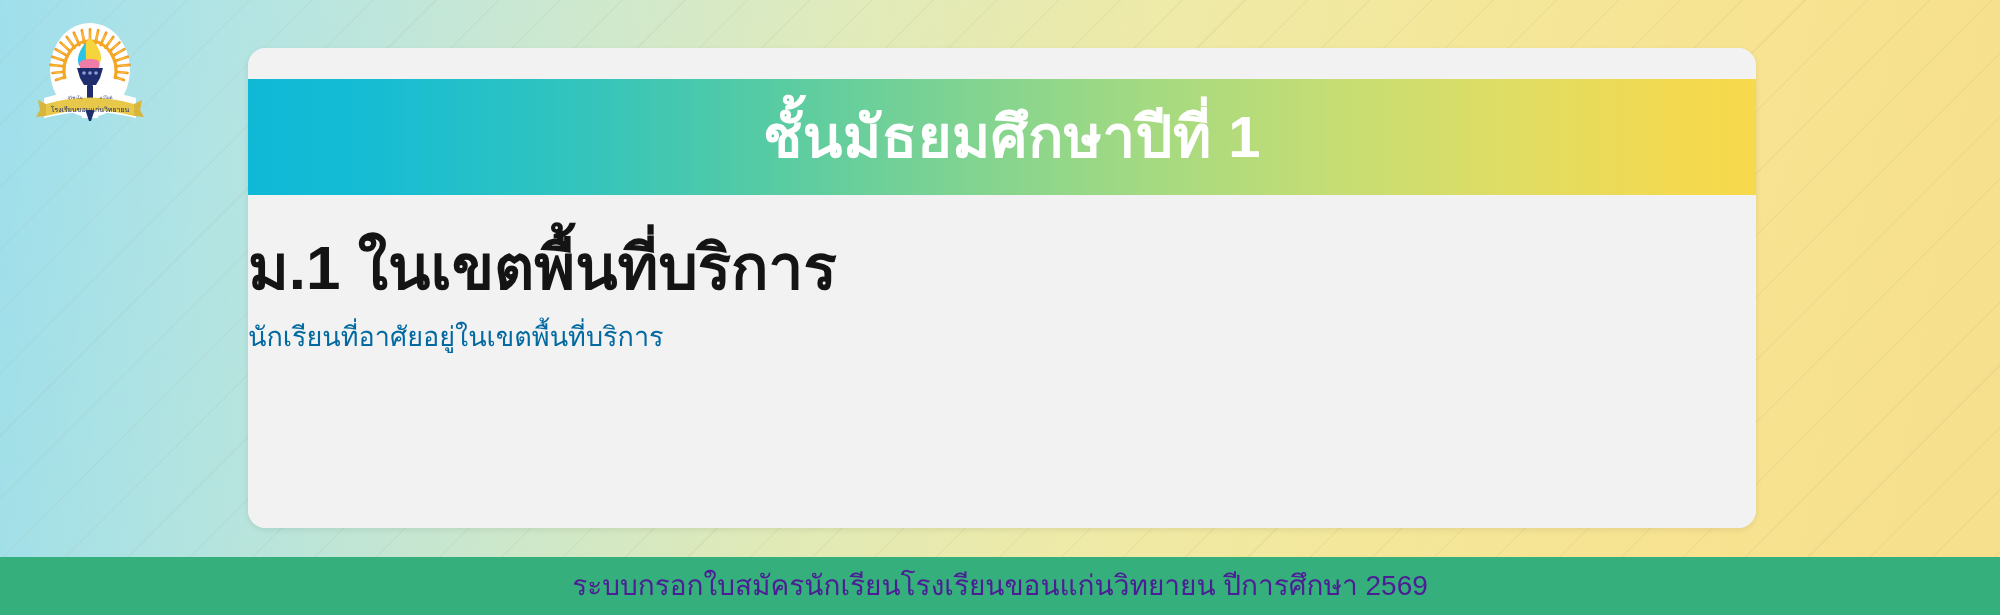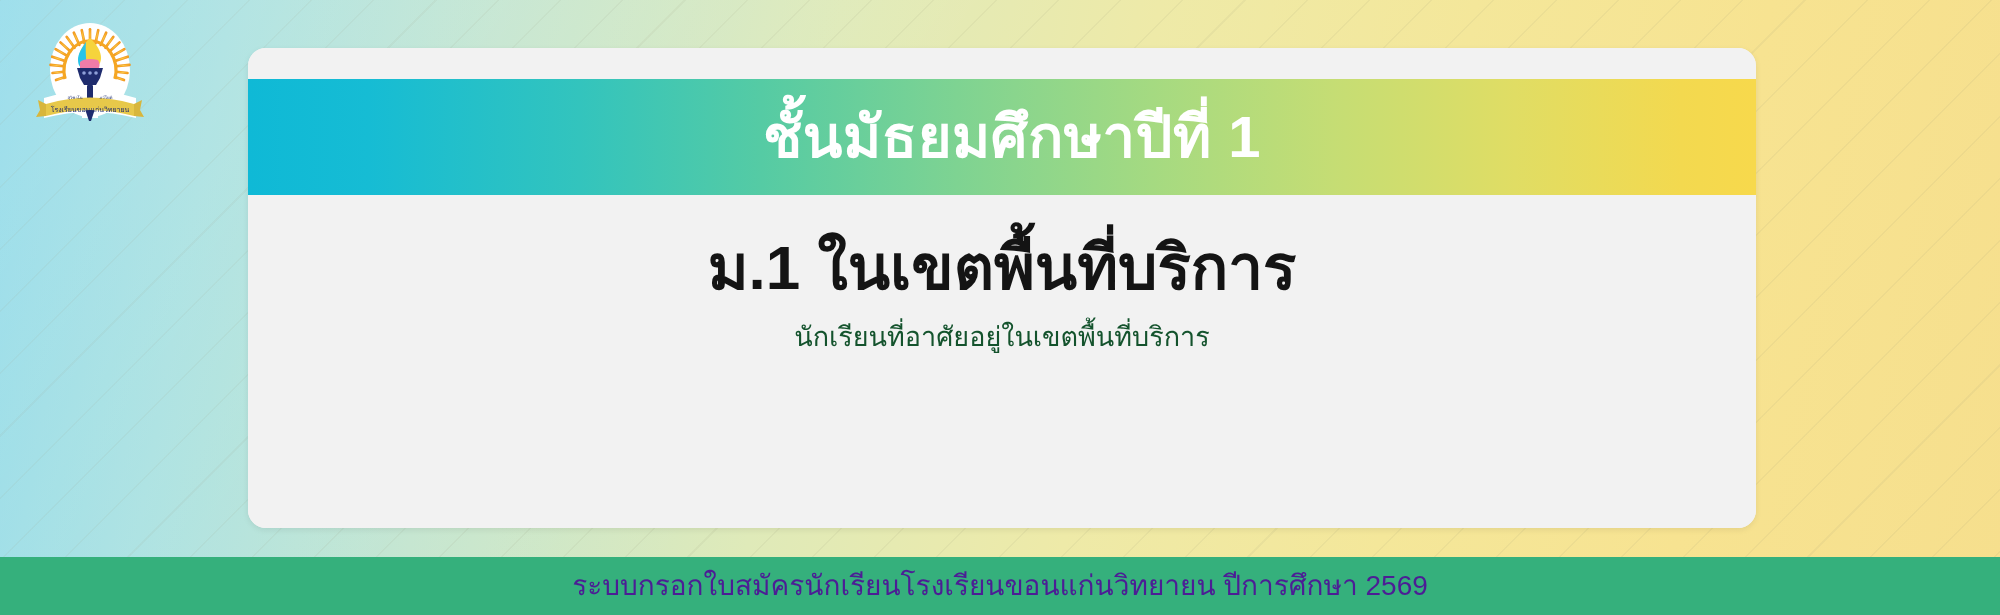--- a/index.html
+++ b/index.html
@@ -98,32 +98,32 @@
     letter-spacing: 0.5px;
     text-align: center;
     white-space: nowrap;
     margin-left: 20px;
   }
   .card-body {
     height: 333px;
     background: #f2f2f2;
     padding-top: 38px;
     box-sizing: border-box;
-    text-align: center;
+    text-align: left;
   }
   .card-heading {
     color: #141414;
     font-size: 62px;
     font-weight: bold;
     line-height: 1.12;
     margin: 0;
     white-space: nowrap;
   }
   .card-subheading {
-    color: #14532d;
+    color: #0369a1;
     font-size: 27px;
     font-weight: normal;
     line-height: 1.3;
     margin: 18px 0 0 0;
     white-space: nowrap;
   }
 
   
   .footer {
     position: absolute;

